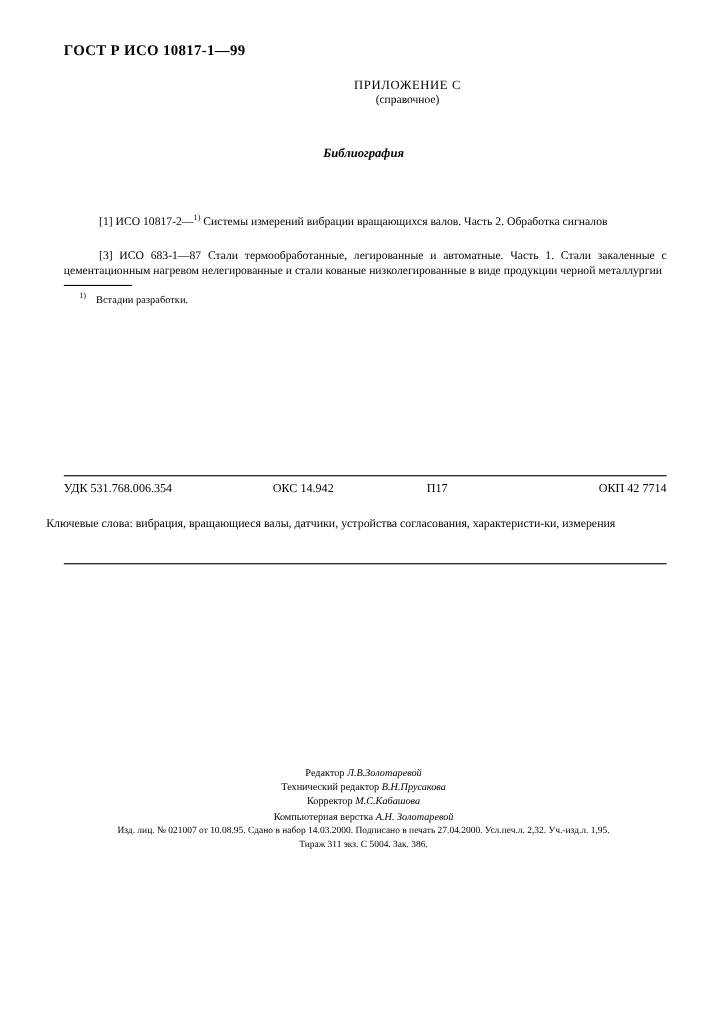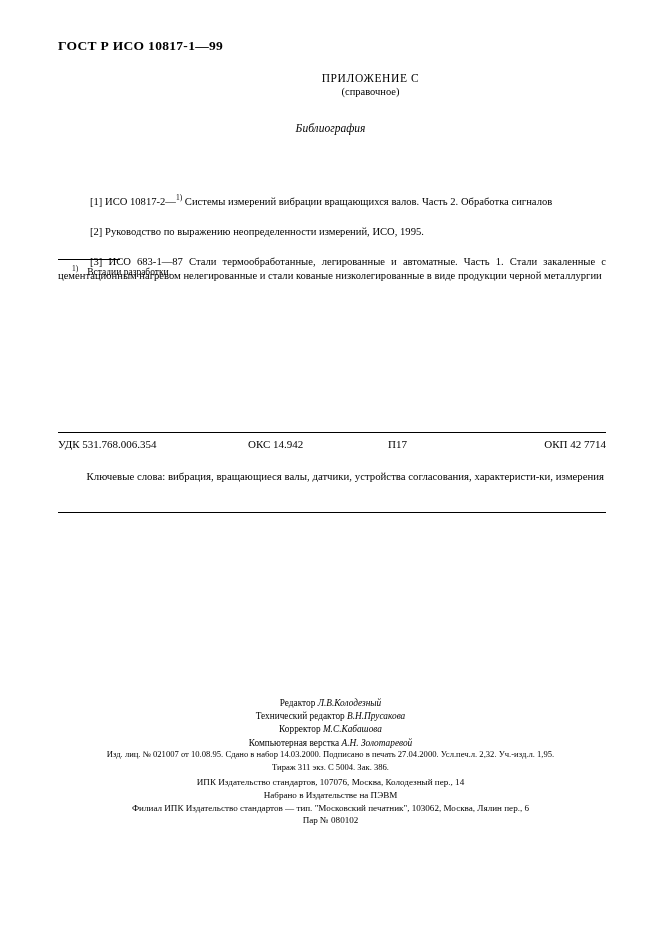--- a/index.html
+++ b/index.html
@@ -42,26 +42,26 @@
   .appendix-title {
     font-size: 11.5px;
     letter-spacing: 0.6px;
   }
   .appendix-sub {
     font-size: 10.5px;
     margin-top: 2px;
   }
   .biblio-title {
     position: absolute;
-    top: 122px;
+    top: 134px;
     left: 0;
     width: 661px;
     text-align: center;
     font-size: 11.5px;
-    font-weight: normal;
+    font-weight: bold;
     font-style: italic;
   }
   .refs {
     position: absolute;
     top: 175px;
     left: 58px;
     width: 548px;
     font-size: 10.6px;
     line-height: 14.3px;
     text-align: justify;
@@ -122,25 +122,24 @@
     font-size: 11px;
     display: flex;
   }
   .codes-row .c1 { width: 190px; }
   .codes-row .c2 { width: 140px; }
   .codes-row .c3 { width: 110px; }
   .codes-row .c4 { width: 108px; text-align: right; }
   .keywords {
     position: absolute;
     top: 469px;
-    left: 56px;
+    left: 42px;
     width: 548px;
     font-size: 10.8px;
     line-height: 14.5px;
-    text-align: right;
   }
   .colophon {
     position: absolute;
     top: 697px;
     left: 0;
     width: 661px;
     text-align: center;
     font-size: 9.3px;
     line-height: 13.2px;
   }
@@ -177,24 +176,20 @@
   </div>
 
   <div class="biblio-title">Библиография</div>
 
   <div class="refs">
     <div class="ref-item">
       <span>[1]</span>
       <span>ИСО 10817-2—</span><sup class="fn">1)</sup>
       <span>Системы измерений вибрации вращающихся валов. Часть 2. Обработка сигналов</span>
     </div>
-    <div class="ref-item">
-      <span>[2]</span>
-      <span>Руководство по выражению неопределенности измерений, ИСО, 1995.</span>
-    </div>
     <div class="ref-item multiline">
       <span>[3]</span>
       <span>ИСО 683-1—87 Стали термообработанные, легированные и автоматные. Часть 1. Стали закаленные с цементационным нагревом нелегированные и стали кованые низколегированные в виде продукции черной металлургии</span>
     </div>
   </div>
 
   <div class="fn-rule"></div>
   <div class="footnote">
     <span class="fnum">1)</span><span>Встадии разработки.</span>
   </div>
@@ -211,41 +206,35 @@
   <div class="keywords">
     <span>Ключевые слова:</span>
     <span>вибрация, вращающиеся валы,  датчики, устройства согласования, характеристи-ки, измерения</span>
   </div>
 
   <div class="rule-bottom"></div>
 
   <div class="colophon">
     <div>
       <span>Редактор</span>
-      <span class="it">Л.В.Колодезный</span>
+      <span class="it">Л.В.Золотаревой</span>
     </div>
     <div>
       <span>Технический редактор</span>
       <span class="it">В.Н.Прусакова</span>
     </div>
     <div>
       <span>Корректор</span>
       <span class="it">М.С.Кабашова</span>
     </div>
     <div>
       <span>Компьютерная верстка</span>
       <span class="it">А.Н. Золотаревой</span>
     </div>
   </div>
 
   <div class="print-info">
     <div>Изд. лиц. № 021007 от 10.08.95.    Сдано в набор  14.03.2000.    Подписано в печать 27.04.2000.   Усл.печ.л. 2,32.    Уч.-изд.л. 1,95.</div>
     <div>Тираж  311 экз.   С 5004.   Зак. 386.</div>
   </div>
 
-  <div class="publisher">
-    <div>ИПК Издательство стандартов, 107076, Москва, Колодезный пер., 14</div>
-    <div>Набрано в Издательстве на ПЭВМ</div>
-    <div>Филиал ИПК Издательство стандартов — тип. "Московский печатник", 103062, Москва, Лялин пер., 6</div>
-    <div>Пар № 080102</div>
-  </div>
 
 </div>
 
 </body></html>

